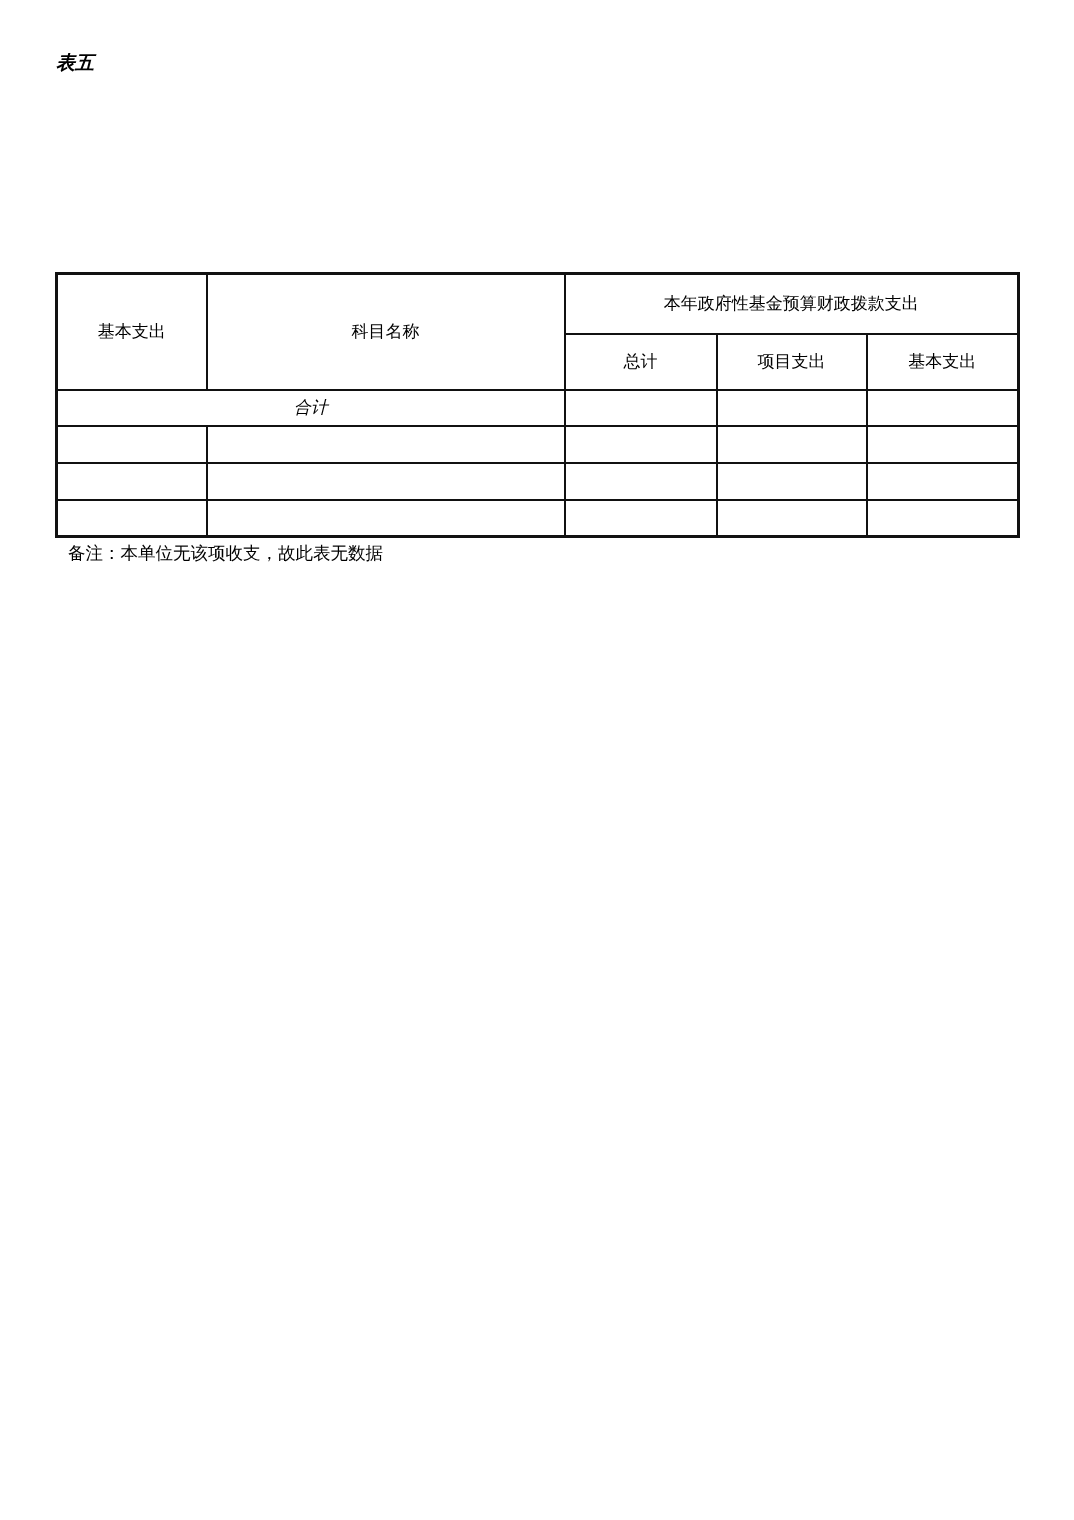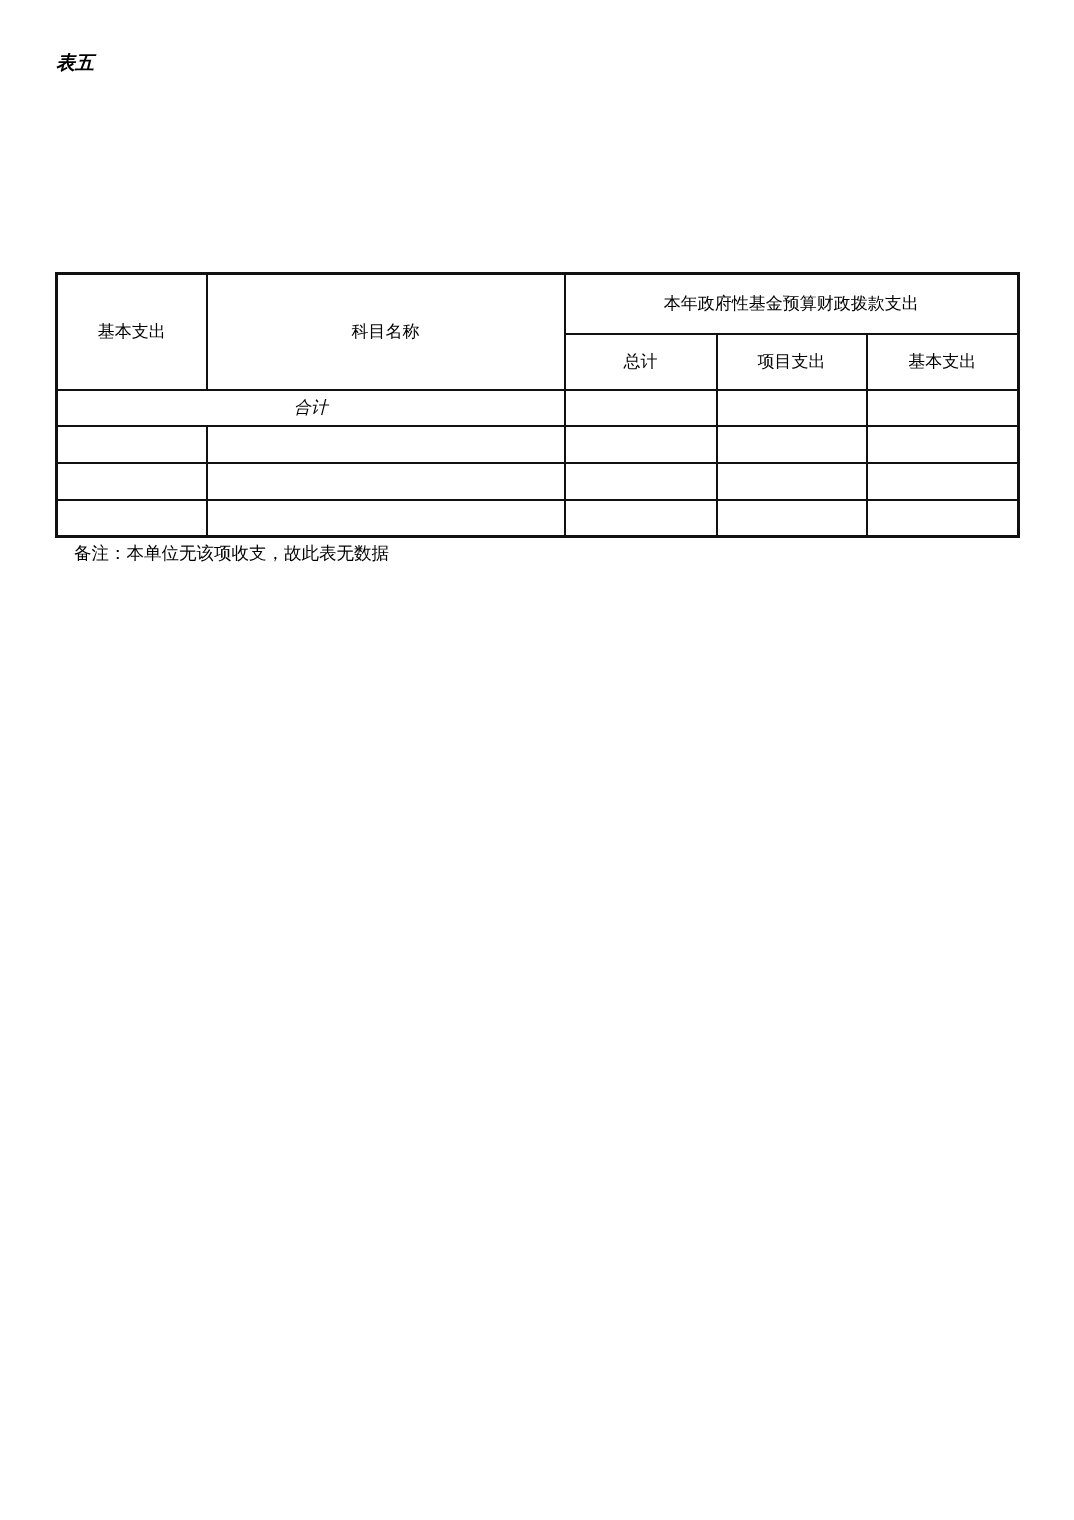--- a/index.html
+++ b/index.html
@@ -69,21 +69,21 @@
   tr.hdr-sub  { height: 56px; }
   tr.row-total{ height: 36px; margin-left: 16px; }
   tr.row-empty{ height: 37px; }
   td.total-label {
     font-family: "Liberation Serif", serif;
     font-style: italic;
     font-size: 18px;
   }
   .footnote {
     position: absolute;
-    left: 74px;
+    left: 68px;
     top: 541px;
     font-family: "Liberation Serif", serif;
     font-size: 17.5px;
   }
 </style>
 </head>
 <body>
 
 <div class="page">
 

